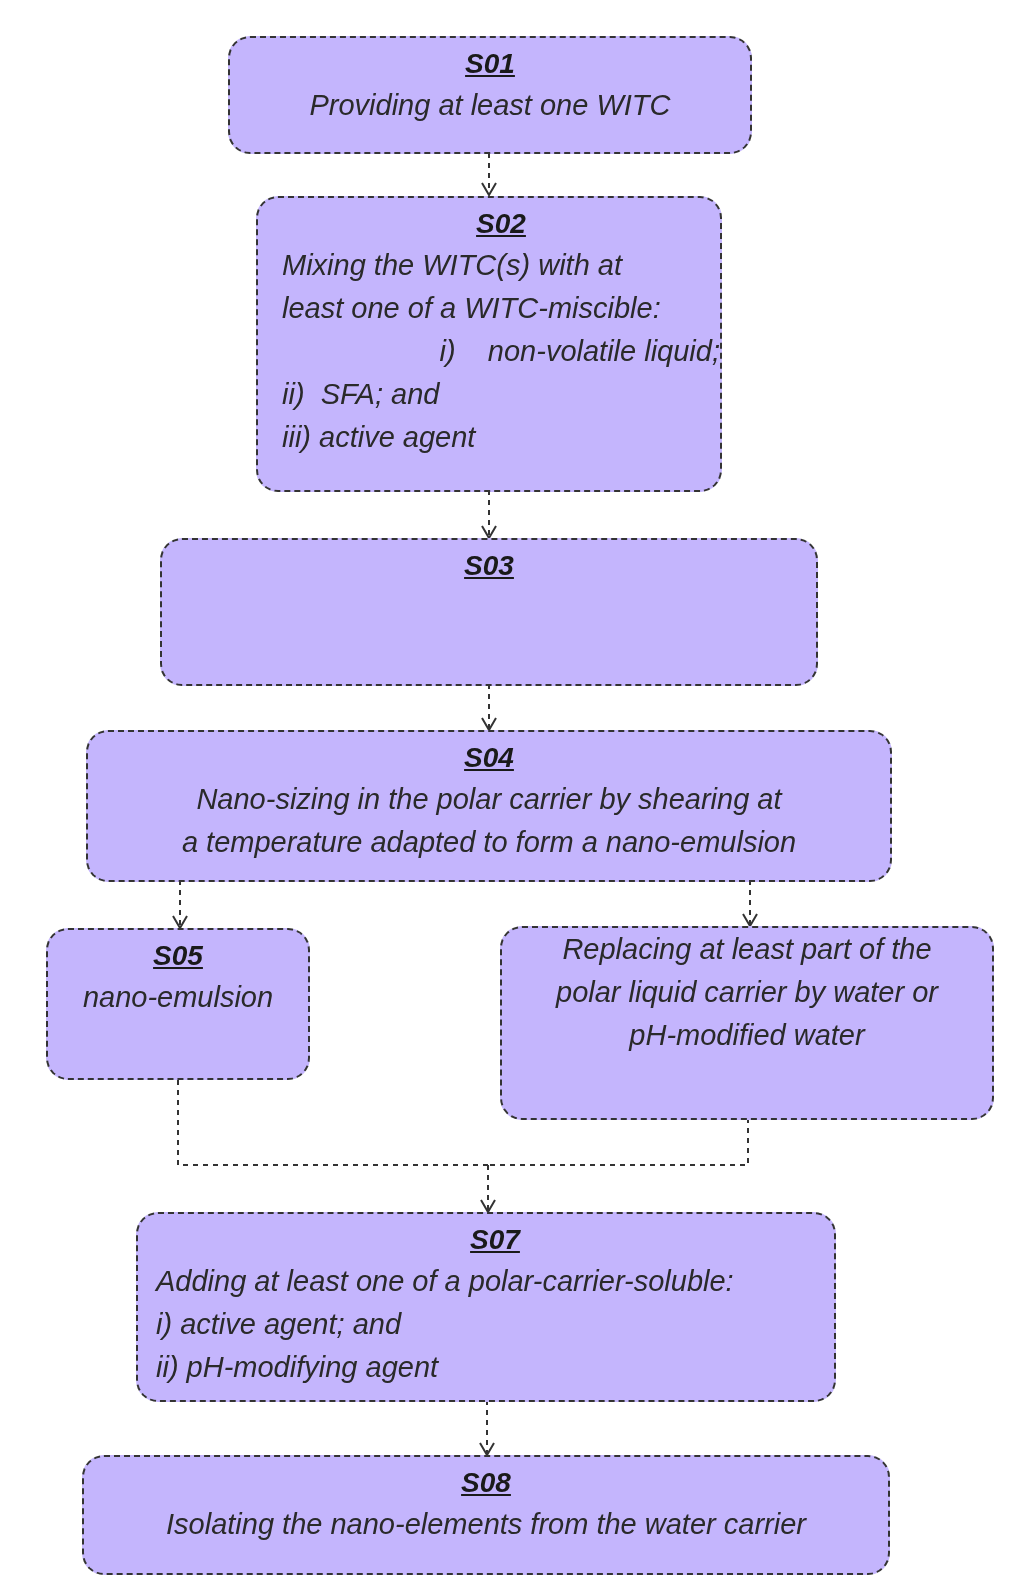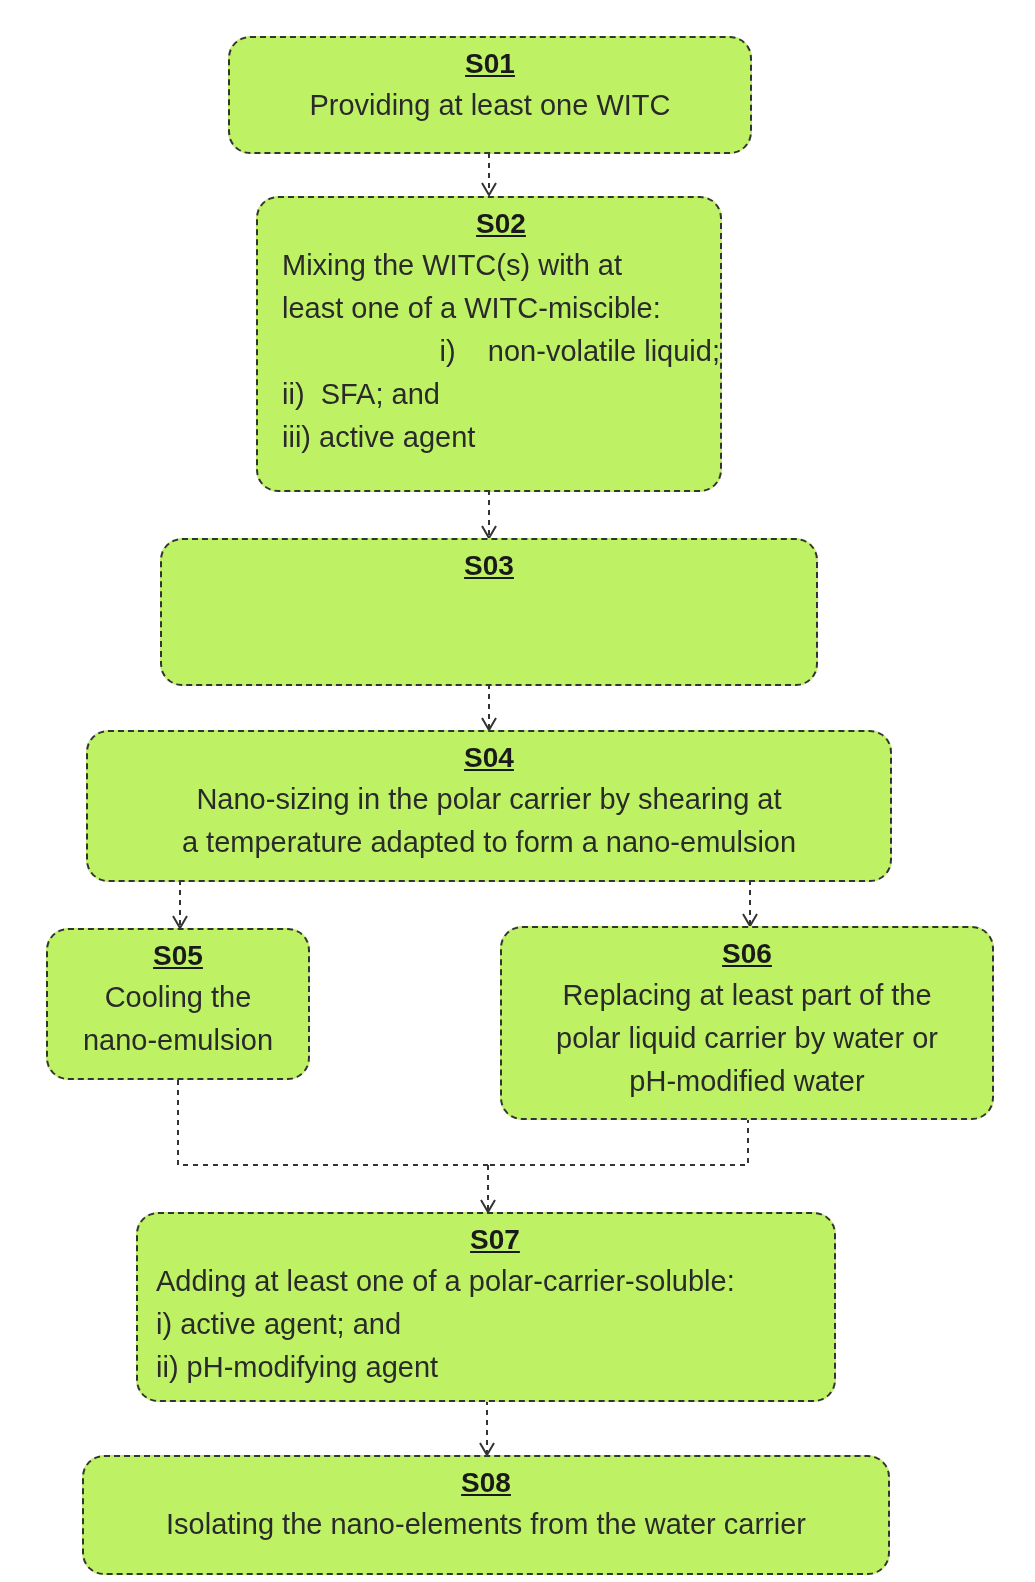--- a/index.html
+++ b/index.html
@@ -1,19 +1,19 @@
 <!DOCTYPE html>
 <html><head>
 <meta charset="utf-8">
 <style>
   html, body { margin:0; padding:0; background:#ffffff; }
   body { width:1035px; height:1582px; position:relative; overflow:hidden;
          font-family:"Liberation Sans", "DejaVu Sans", sans-serif; color:#1a1a1a; }
   .box { position:absolute; box-sizing:border-box; border:2px dashed #333; border-radius:22px;
-         background:#bef264; text-align:center; font-size:29px; line-height:43px; color:#2a2a2a; }
+         background:#c4b5fd; text-align:center; font-size:29px; line-height:43px; color:#2a2a2a;font-style:italic; }
   .step { display:block; font-weight:bold; text-decoration:underline; font-size:28px;
           line-height:40px; margin-top:6px; color:#1a1a1a; }
   .lines { display:block; }
   .left { text-align:left; padding-left:24px; }
   .left .step { text-align:center; }
   .line { display:block; white-space:nowrap; }
   svg.connectors { position:absolute; left:0; top:0; width:1035px; height:1582px; }
   svg.connectors line, svg.connectors polyline { stroke:#333; stroke-width:2; stroke-dasharray:5 5; fill:none; }
   svg.connectors path.arrow { stroke:#333; stroke-width:2; fill:none; }
 </style>
@@ -72,27 +72,25 @@
   <span class="step">S04</span>
   <span class="lines">
     <span class="line">Nano-sizing in the polar carrier by shearing at</span>
     <span class="line">a temperature adapted to form a nano-emulsion</span>
   </span>
 </div>
 
 <div class="box" style="left:46px; top:928px; width:264px; height:152px;">
   <span class="step">S05</span>
   <span class="lines">
-    <span class="line">Cooling the</span>
     <span class="line">nano-emulsion</span>
   </span>
 </div>
 
 <div class="box" style="left:500px; top:926px; width:494px; height:194px;">
-  <span class="step">S06</span>
   <span class="lines">
     <span class="line">Replacing at least part of the</span>
     <span class="line">polar liquid carrier by water or</span>
     <span class="line">pH-modified water</span>
   </span>
 </div>
 
 <div class="box left" style="left:136px; top:1212px; width:700px; height:190px; padding-left:18px;">
   <span class="step">S07</span>
   <span class="lines">

